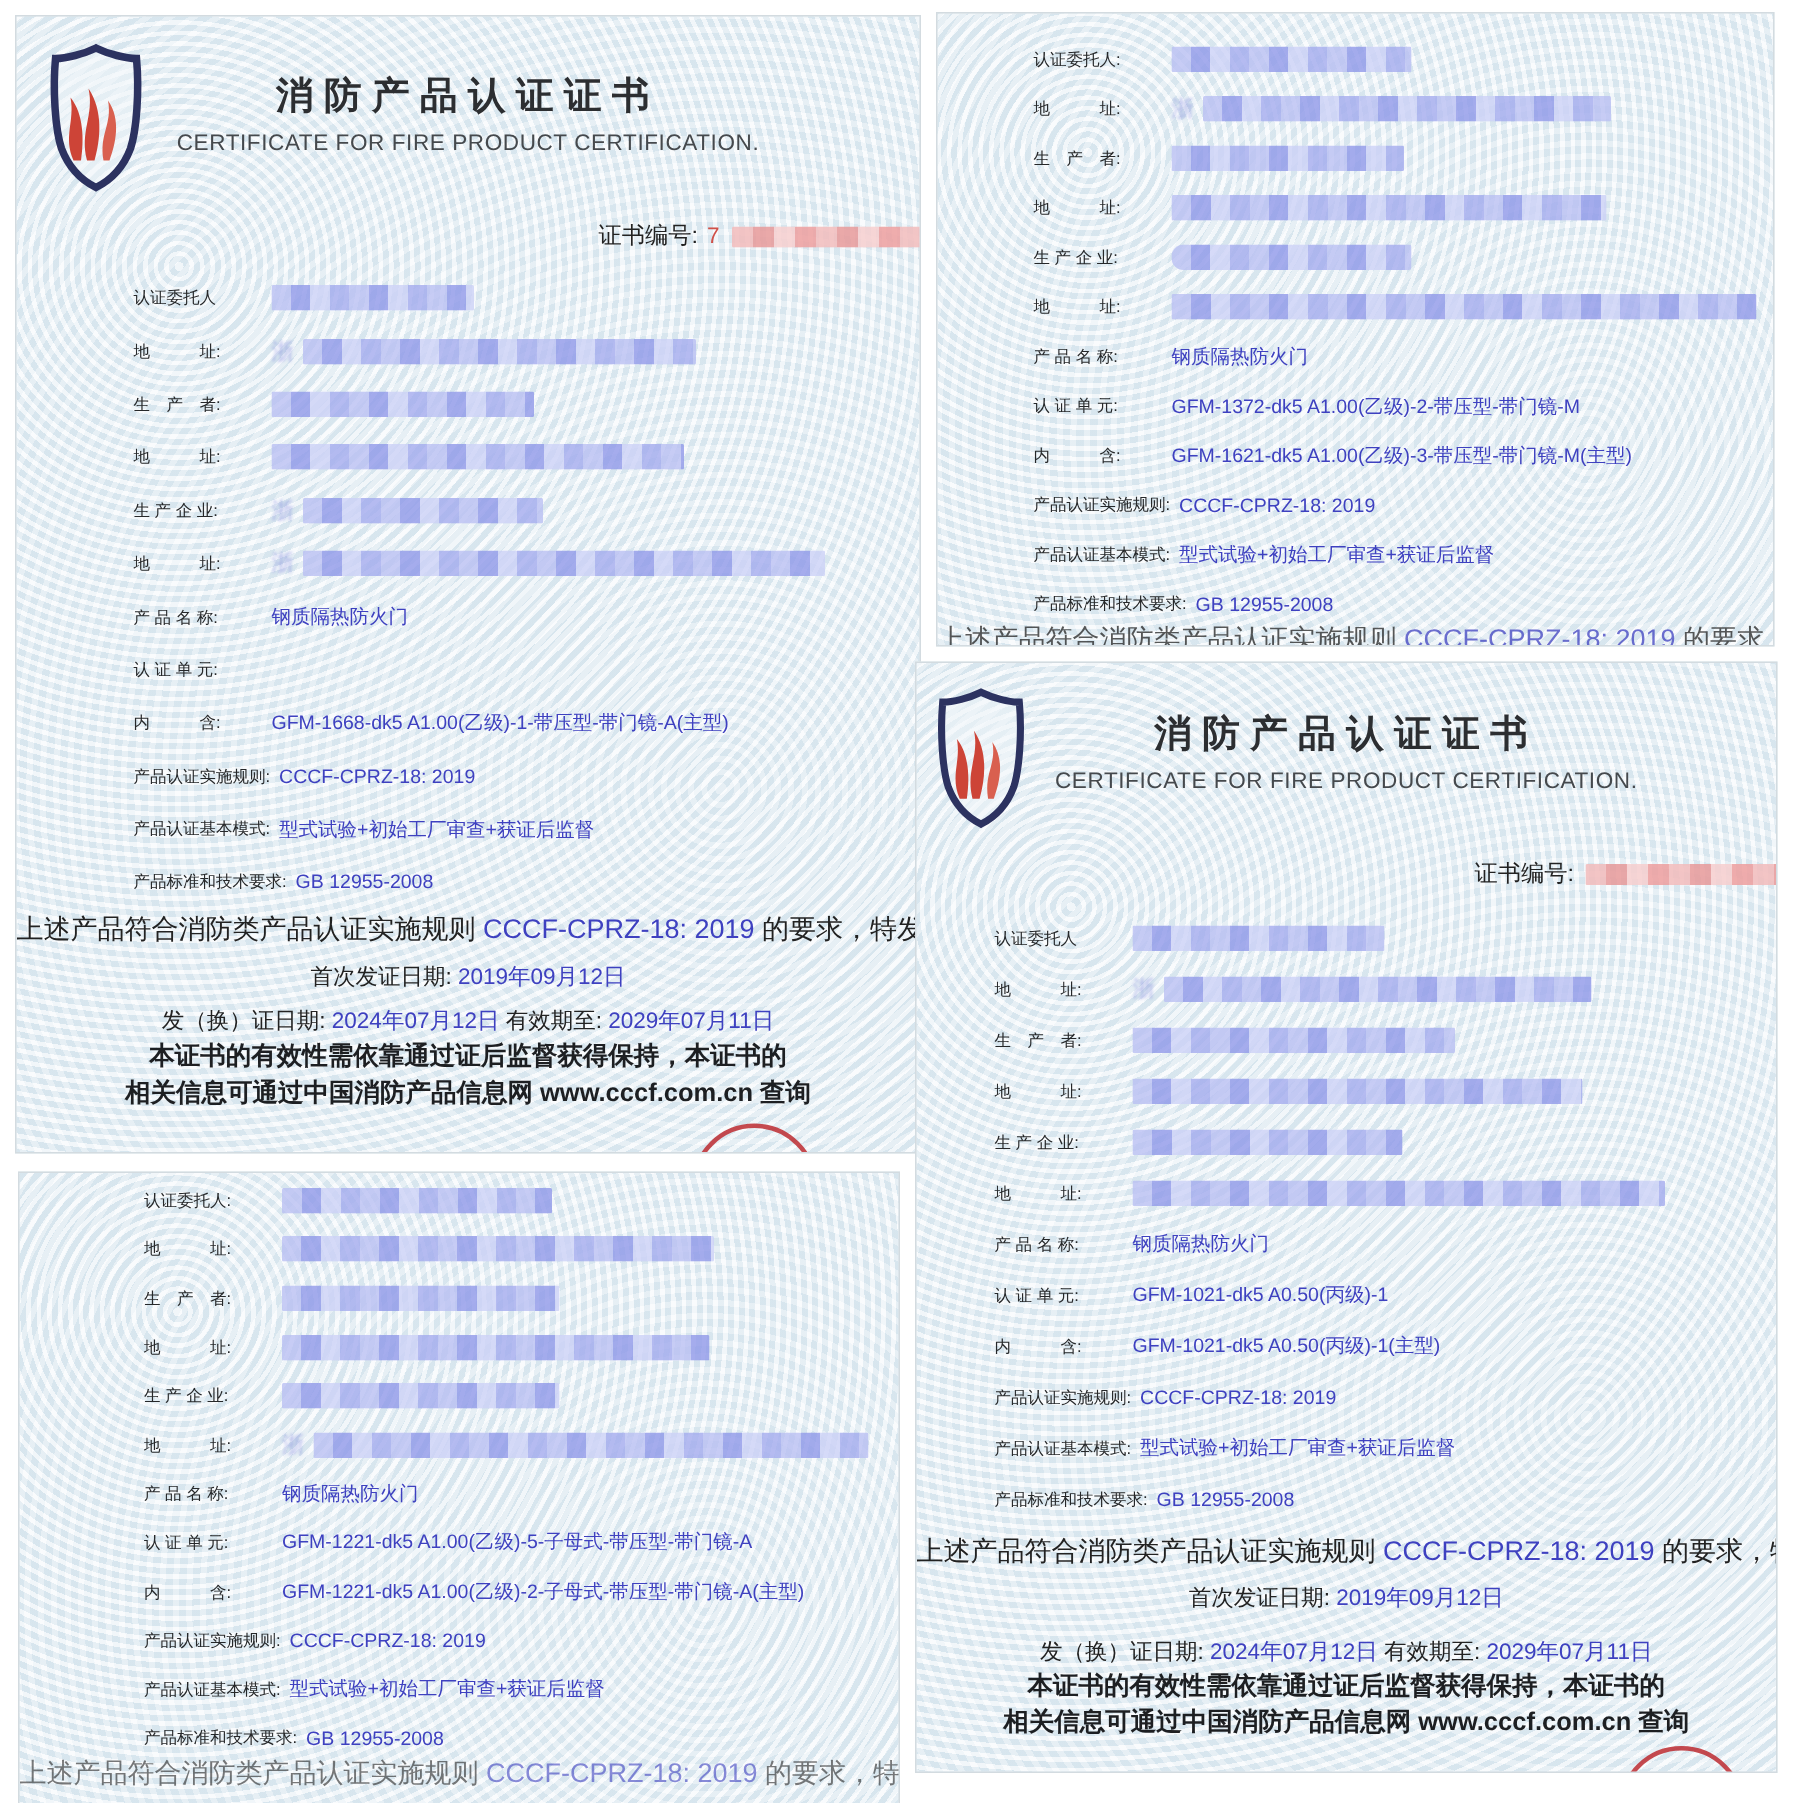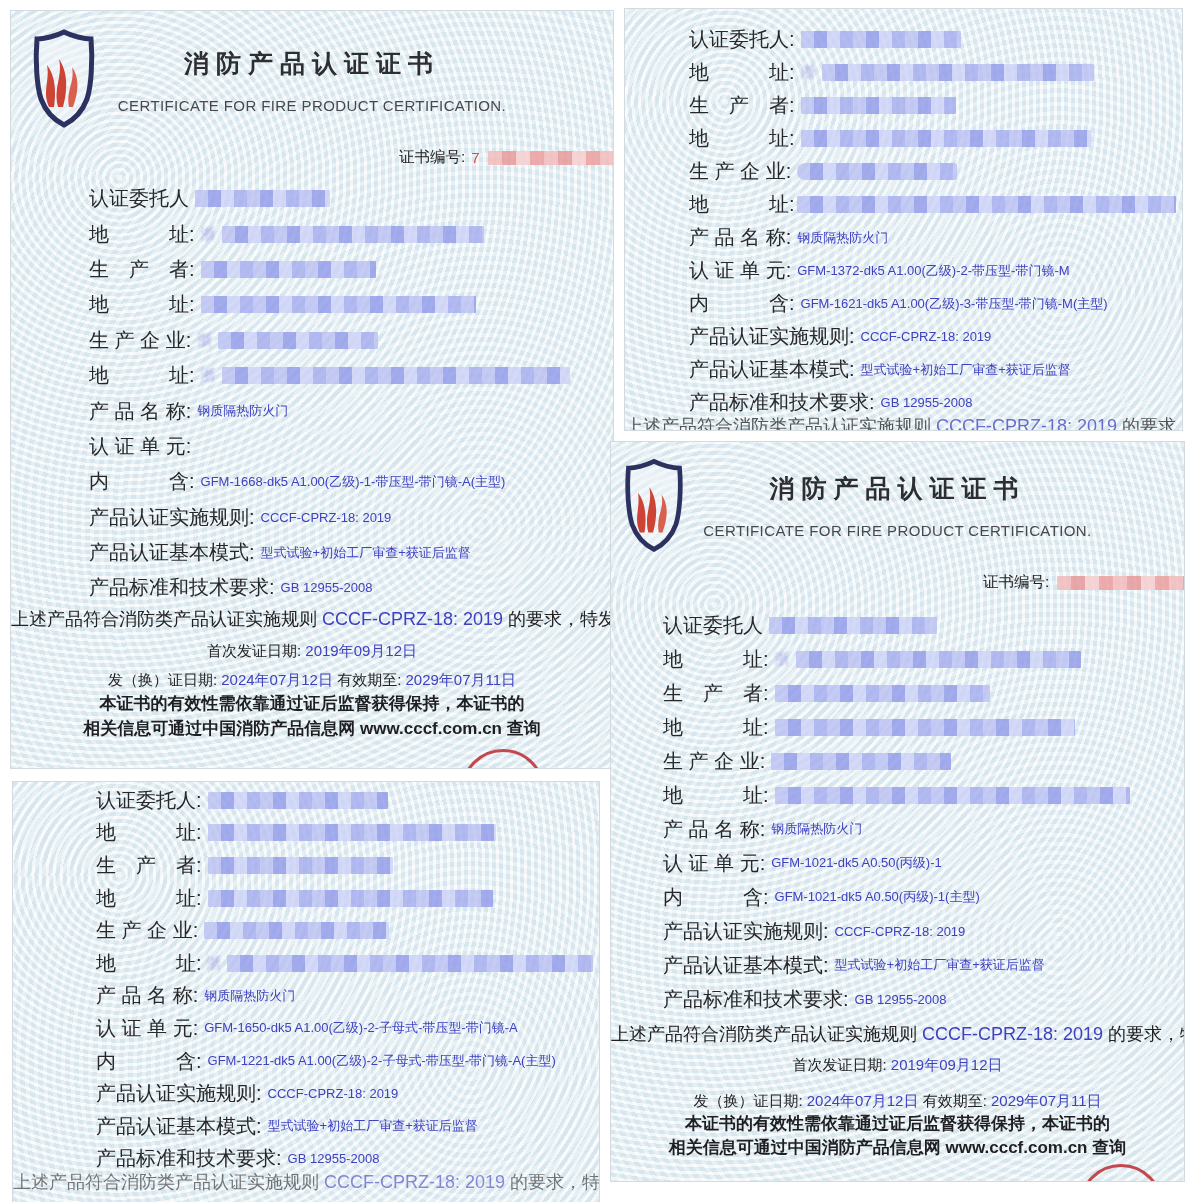--- a/index.html
+++ b/index.html
@@ -14,36 +14,36 @@
   .bl{left:12px;top:781px;width:586px;height:421px;}
   .br{left:610px;top:441px;width:573px;height:739px;}
 
   .logo{position:absolute;}
   .tl .logo{left:16px;top:16px;}
   .br .logo{left:8px;top:14px;}
 
   .hdr{position:absolute;left:0;right:0;text-align:center;}
   .tl .hdr{top:36px;} .br .hdr{top:30px;}
   .title{font-size:25px;font-weight:600;letter-spacing:7px;color:#2c2e31;}
-  .subtitle{margin-top:17px;font-size:15px;letter-spacing:.4px;color:#45494d;}
+  .subtitle{margin-top:7px;font-size:15px;letter-spacing:.4px;color:#45494d;}
 
   .certno{position:absolute;display:flex;align-items:center;gap:6px;}
   .tl .certno{top:136px;left:388px;right:-1px;}
   .br .certno{top:130px;left:372px;right:-1px;}
   .cn-label{font-size:15.5px;color:#222;white-space:nowrap;}
   .cn-digit{font-size:15px;color:#d05048;}
 
   .fields{position:absolute;}
   .tl .fields{top:170px;left:78px;right:8px;}
   .tr .fields{top:14px;left:64px;right:6px;}
   .bl .fields{top:2px;left:83px;right:6px;}
   .br .fields{top:166px;left:52px;right:6px;}
   .row{display:flex;align-items:center;}
   .tl .row{height:35.4px;} .tr .row{height:33px;} .bl .row{height:32.6px;} .br .row{height:34px;}
-  .lbl{font-size:20px;color:#26282a;min-width:86px;white-space:nowrap;}
+  .lbl{font-size:11px;color:#26282a;min-width:86px;white-space:nowrap;}
   .val{font-size:13px;color:#3e41c0;margin-left:6px;white-space:nowrap;}
   .pfx{font-size:15px;color:#6a71d8;margin-left:6px;opacity:.55;filter:blur(1.1px);}
 
   .redact{display:inline-block;height:17px;margin-left:6px;border-radius:1px;opacity:.78;
     background-image:
       repeating-linear-gradient(90deg,#b9bff3 0 13px,#8e97e9 13px 26px,#ccd1f7 26px 39px,#a2aaee 39px 52px),
       repeating-linear-gradient(0deg,rgba(255,255,255,.28) 0 6px,rgba(90,100,210,.22) 6px 12px);}
   .redact.rr{flex:1;height:14px;margin-left:2px;opacity:.85;
     background-image:
       repeating-linear-gradient(90deg,#f3bcbc 0 14px,#e89a9a 14px 28px,#f7cfcf 28px 42px,#ee9f9f 42px 56px),
@@ -223,21 +223,21 @@
           <span class="lbl">地　　　址:</span>
           <span class="pfx">浙</span>
           <span class="redact" style="width:370px"></span>
         </div>
       <div class="row">
           <span class="lbl">产 品 名 称:</span>
           <span class="val">钢质隔热防火门</span>
         </div>
       <div class="row">
           <span class="lbl">认 证 单 元:</span>
-          <span class="val">GFM-1650-dk5 A1.00(乙级)-2-子母式-带压型-带门镜-A</span>
+          <span class="val">GFM-1221-dk5 A1.00(乙级)-5-子母式-带压型-带门镜-A</span>
         </div>
       <div class="row">
           <span class="lbl">内　　　含:</span>
           <span class="val">GFM-1221-dk5 A1.00(乙级)-2-子母式-带压型-带门镜-A(主型)</span>
         </div>
       <div class="row">
           <span class="lbl">产品认证实施规则:</span>
           <span class="val">CCCF-CPRZ-18: 2019</span>
         </div>
       <div class="row">

